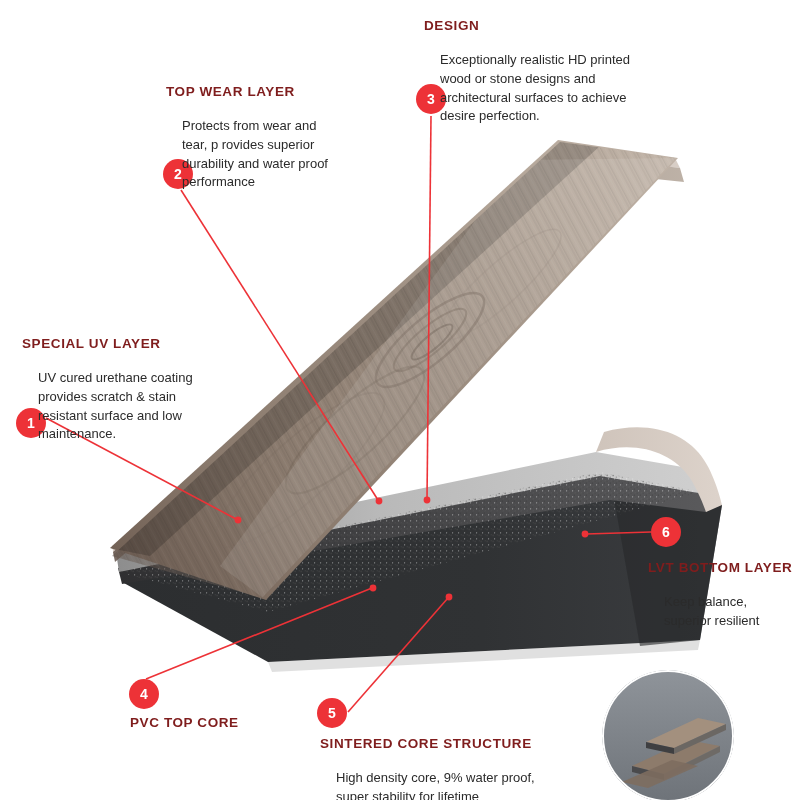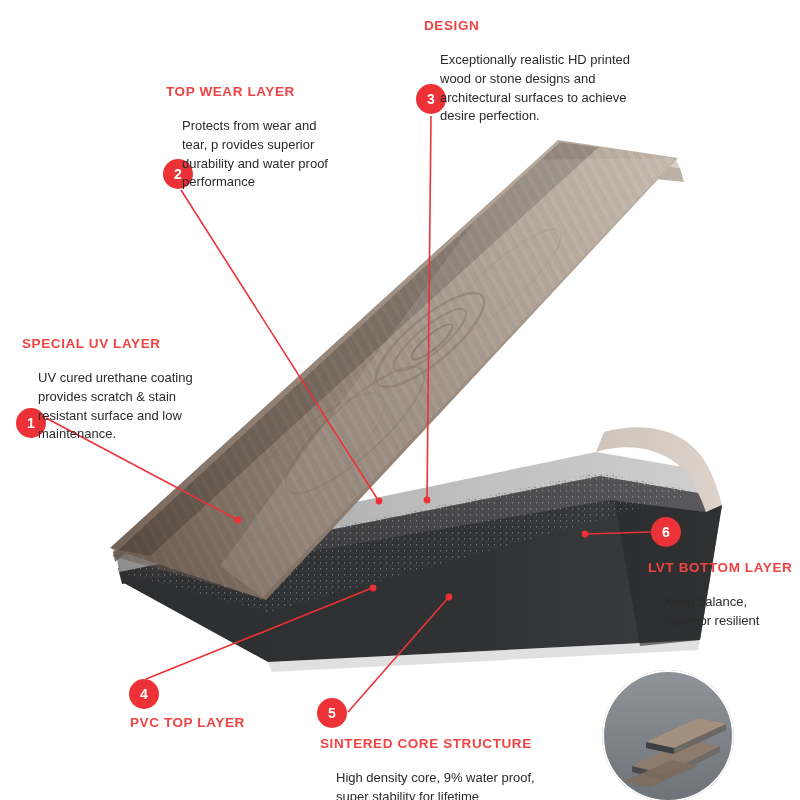--- a/index.html
+++ b/index.html
@@ -27,21 +27,21 @@
     height: 800px;
   }
   .callout {
     position: absolute;
     width: 250px;
   }
   .callout .title {
     font-weight: bold;
     font-size: 13.5px;
     letter-spacing: 0.6px;
-    color: #ef4444;
+    color: #7f1d1d;
     margin: 0 0 4px 0;
     line-height: 1.25;
   }
   .callout .body {
     font-size: 13px;
     color: #2b2b2b;
     line-height: 1.45;
     margin: 16px;
   }
   .marker {
@@ -259,21 +259,21 @@
     <p class="title">SPECIAL UV LAYER</p>
     <p class="body">UV cured urethane coating provides scratch &amp; stain resistant surface and low maintenance.</p>
   </div>
 
   <div class="callout" id="co-design">
     <p class="title">DESIGN</p>
     <p class="body">Exceptionally realistic HD printed wood or stone designs and architectural surfaces to achieve desire perfection.</p>
   </div>
 
   <div class="callout" id="co-pvc">
-    <p class="title">PVC TOP LAYER</p>
+    <p class="title">PVC TOP CORE</p>
   </div>
 
   <div class="callout" id="co-sintered">
     <p class="title">SINTERED CORE STRUCTURE</p>
     <p class="body">High density core, 9% water proof, super stability for lifetime</p>
   </div>
 
   <div class="callout" id="co-lvt">
     <p class="title">LVT BOTTOM LAYER</p>
     <p class="body">Keep balance, superior resilient</p>

